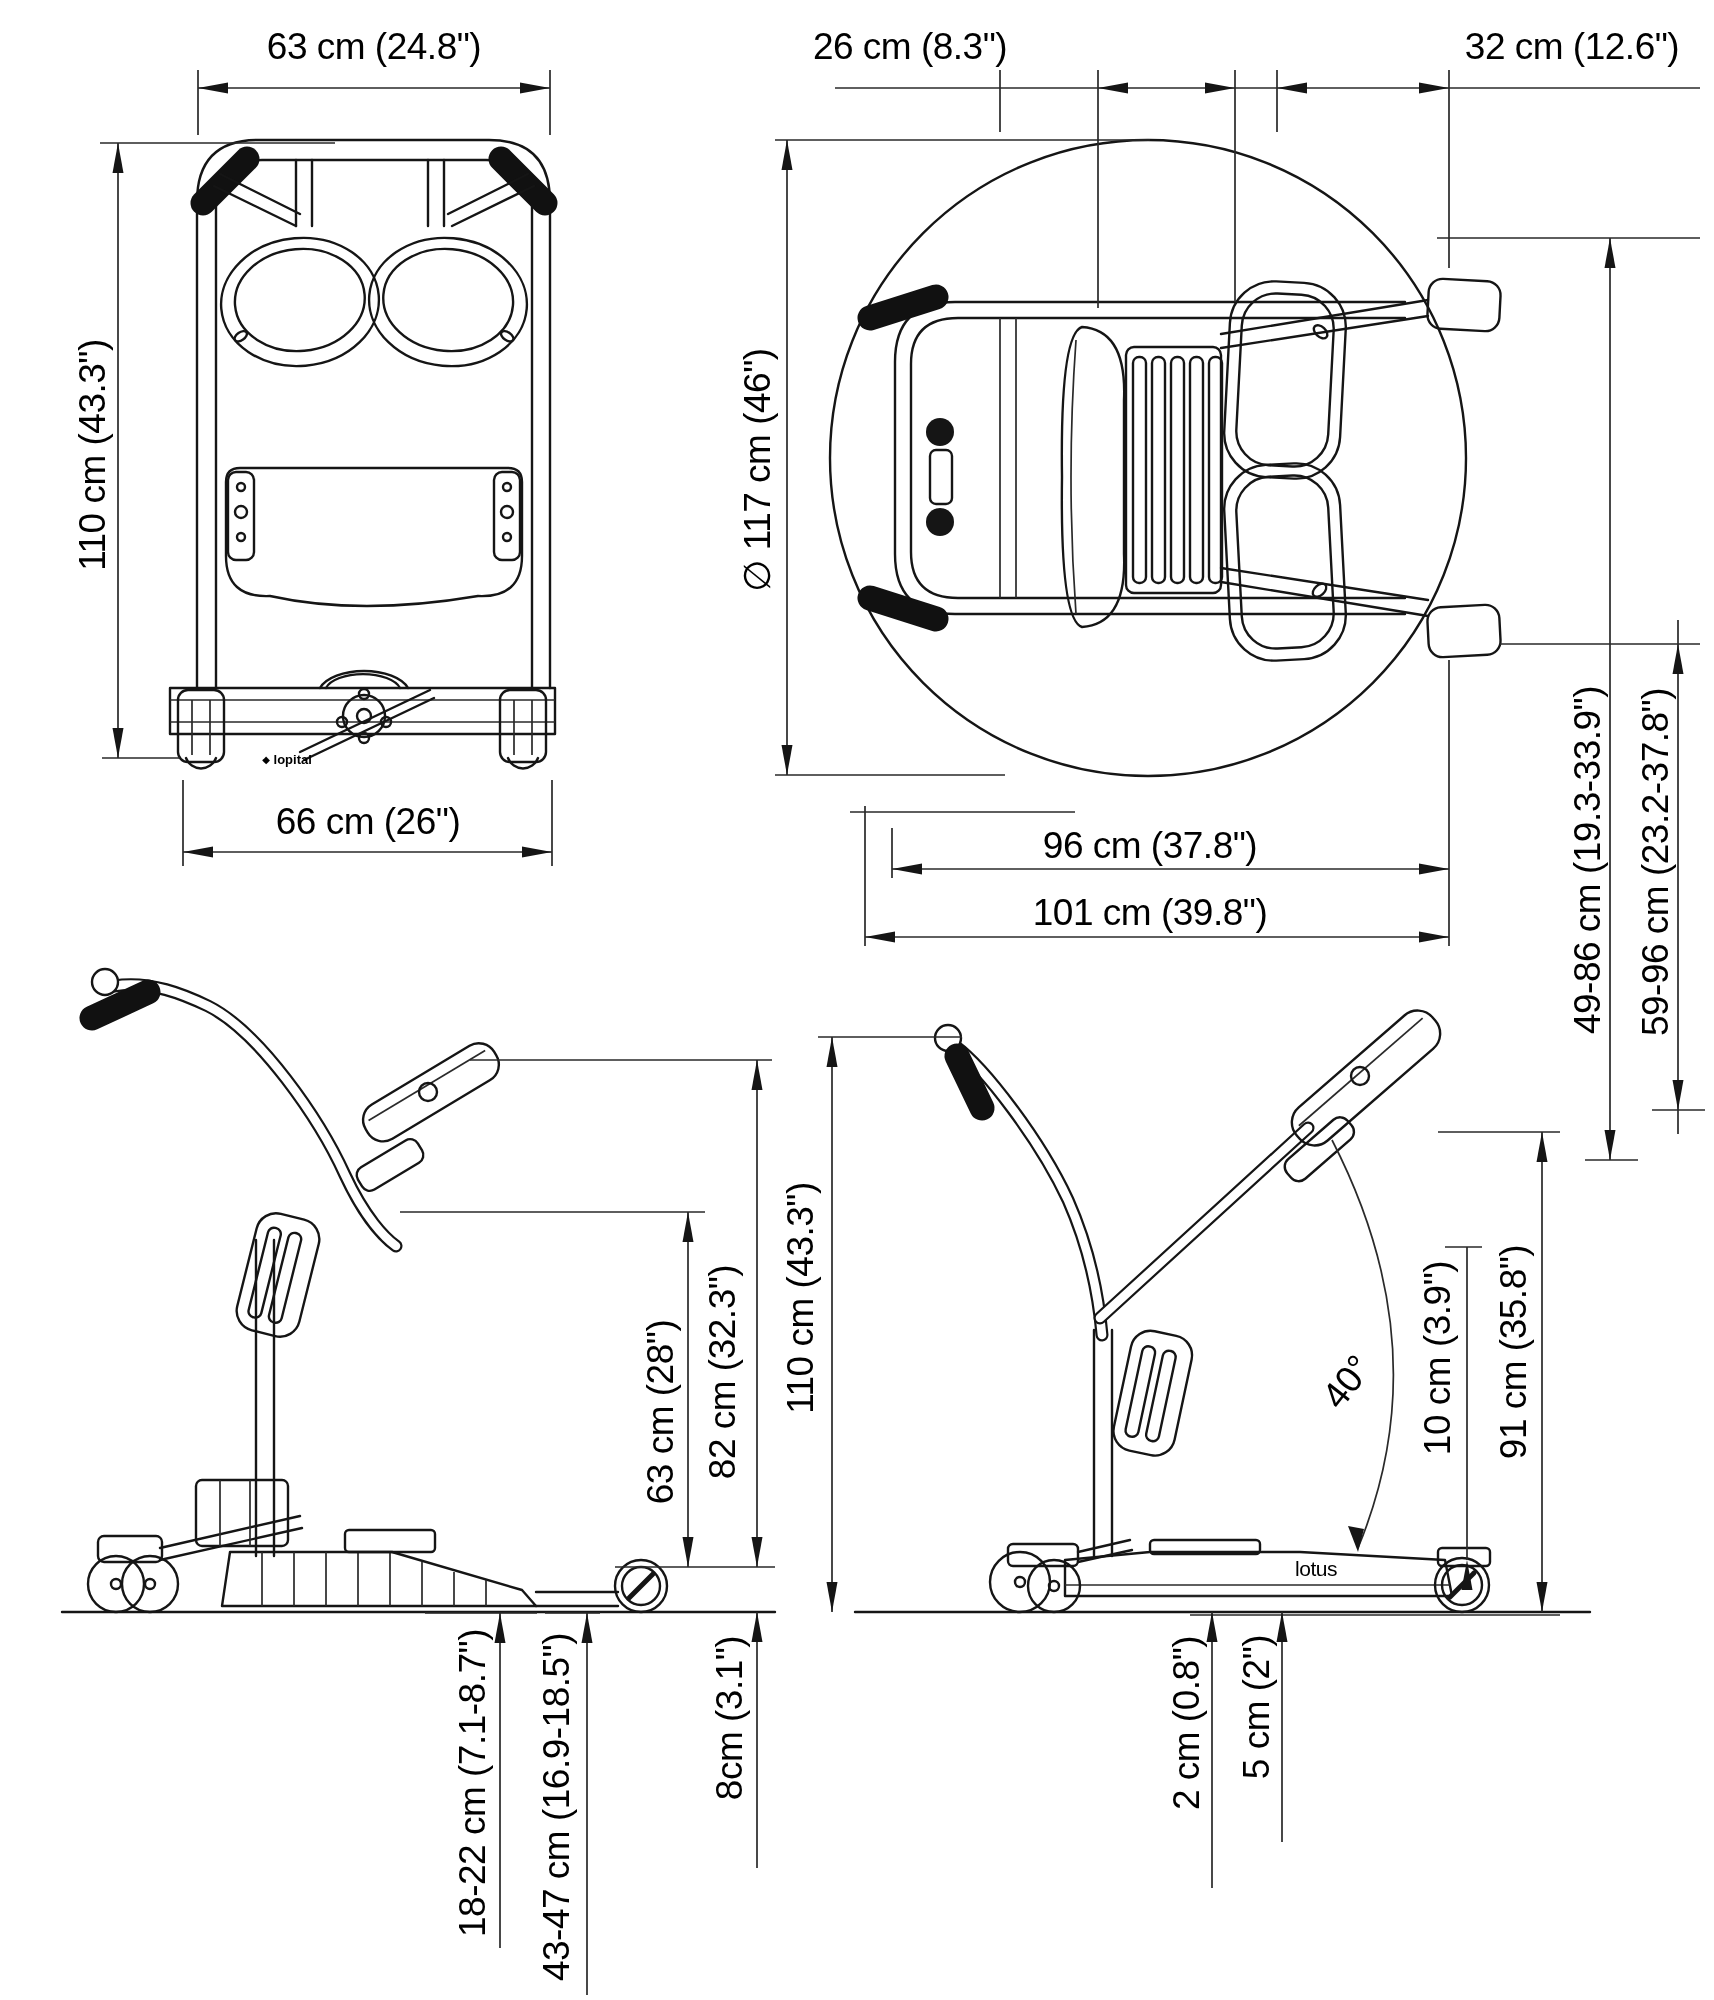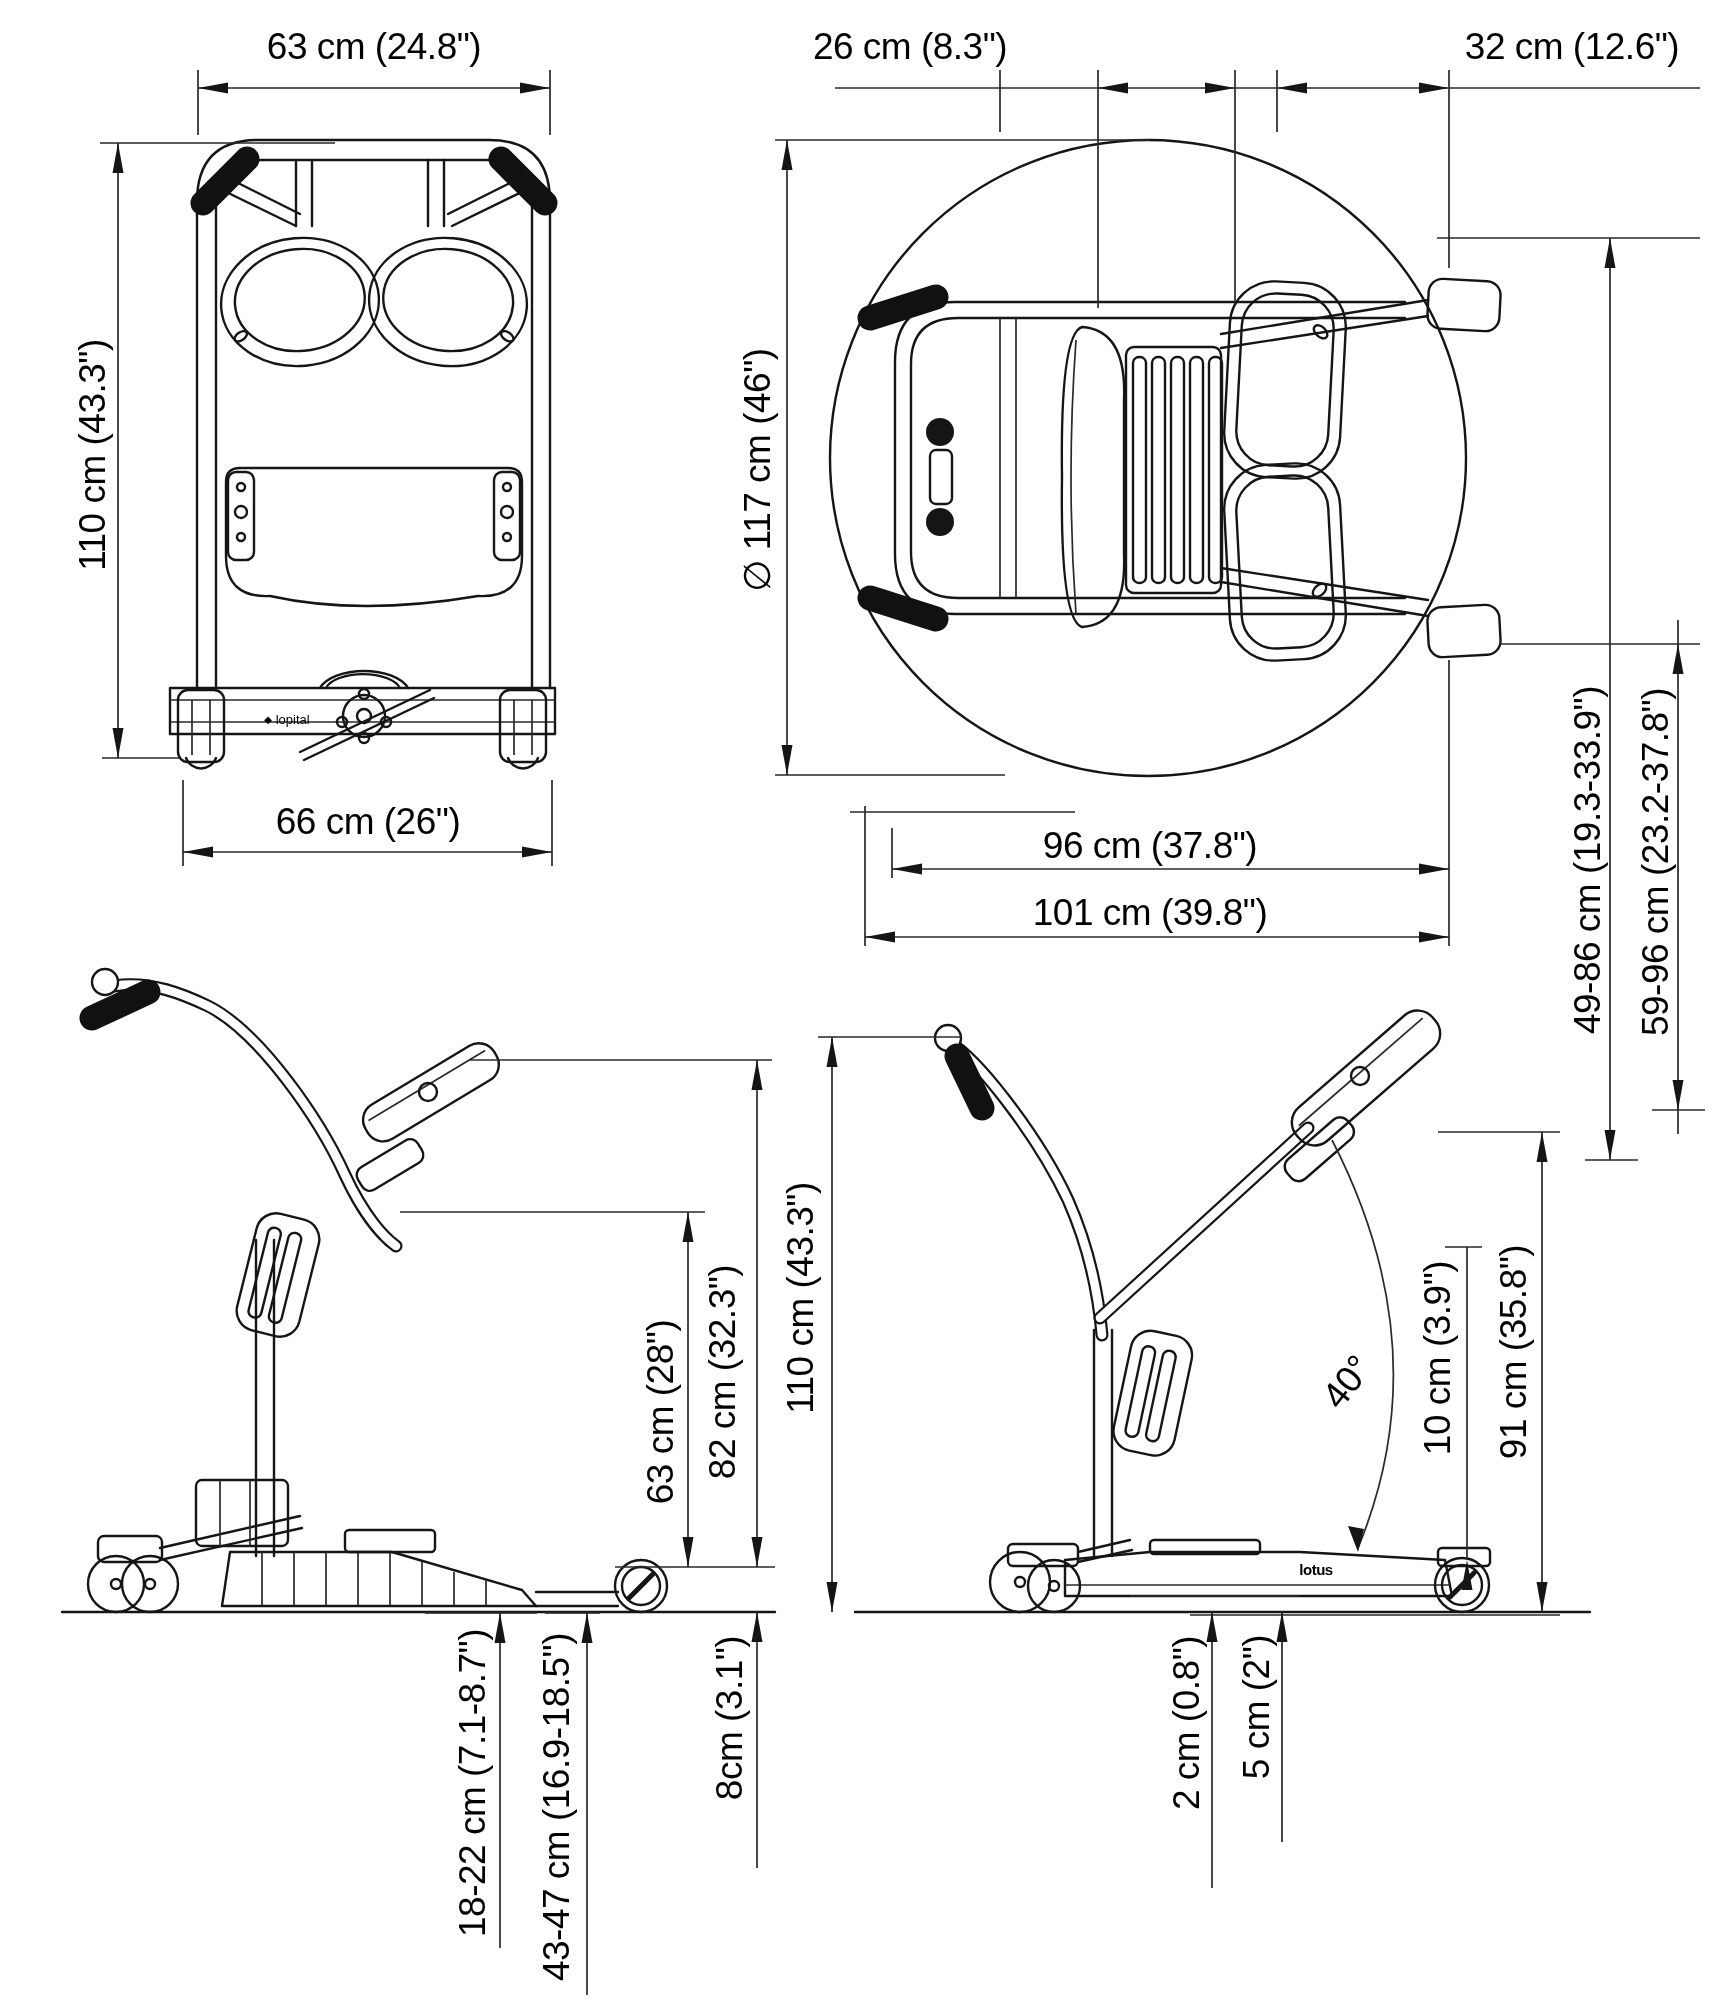--- a/index.html
+++ b/index.html
@@ -10,23 +10,23 @@
   .d{stroke:#2a2a2a;fill:none;stroke-width:1.7;}
   .t{stroke:#151515;fill:none;stroke-width:13;stroke-linecap:round;}
   .tw{stroke:#ffffff;fill:none;stroke-width:8.6;stroke-linecap:round;}
   .grip{stroke:#111;stroke-width:25;stroke-linecap:round;}
   .blk{fill:#151515;stroke:none;}
   .wht{fill:#fff;}
   .lbl{position:absolute;font-size:37px;letter-spacing:-0.5px;white-space:nowrap;
        transform:translate(-50%,-50%);line-height:1;}
   .r90{transform:translate(-50%,-50%) rotate(-90deg);}
   .r52{transform:translate(-50%,-50%) rotate(-52deg);}
-  .logo-sm{position:absolute;font-size:13px;font-weight:normal;letter-spacing:0;
-       transform:translate(-50%,-50%);white-space:nowrap;}
-  .logo-lg{position:absolute;font-size:15px;font-weight:bold;letter-spacing:-0.5px;
+  .logo-sm{position:absolute;font-size:13px;font-weight:bold;letter-spacing:0;
+       transform:translate(-50%,-50%);white-space:nowrap;margin-top:40px;}
+  .logo-lg{position:absolute;font-size:21px;font-weight:normal;letter-spacing:-0.5px;
        transform:translate(-50%,-50%);white-space:nowrap;}
   .dmnd{font-size:10px;vertical-align:1px;}
 </style>
 </head>
 <body>
 
 <div class="stage">
 
 <svg class="art" width="1714" height="2000" viewBox="0 0 1714 2000">
 

